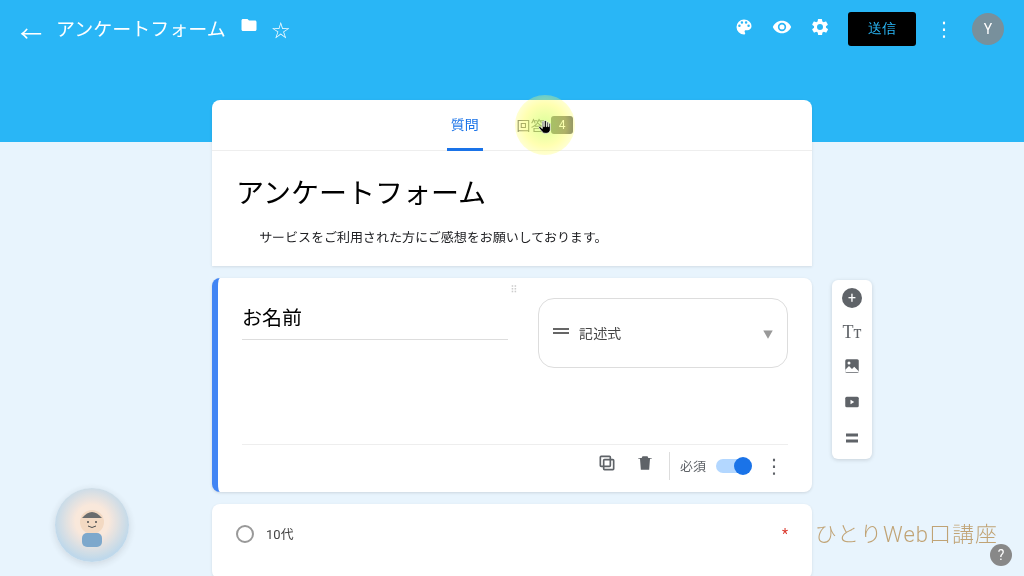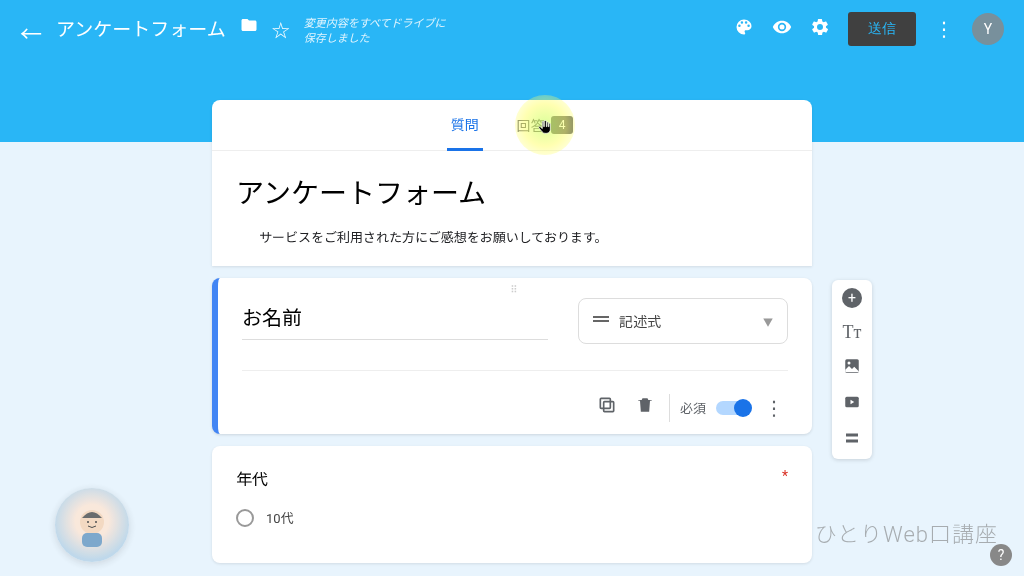--- a/index.html
+++ b/index.html
@@ -6,21 +6,21 @@
 body { font-family: 'Roboto', 'Noto Sans JP', Arial, sans-serif; background: #e8f4fd; width: 1024px; height: 576px; overflow: hidden; position: relative; }
 
 .header { background: #29b6f6; height: 142px; padding: 12px 20px; display: flex; align-items: flex-start; gap: 14px; color: white; position: relative; }
 .back-arrow { font-size: 22px; cursor: pointer; margin-top: 4px; }
 .header-title { font-size: 19px; font-weight: 400; margin-top: 2px; }
 .folder-icon { font-size: 18px; margin-top: 4px; cursor: pointer; }
 .star-icon { font-size: 18px; margin-top: 4px; cursor: pointer; }
 .save-status { font-size: 11px; font-style: italic; opacity: 0.85; margin-top: 4px; line-height: 1.4; }
 .header-right { position: absolute; right: 20px; top: 12px; display: flex; align-items: center; gap: 18px; }
 .hdr-icon { font-size: 20px; cursor: pointer; }
-.send-btn { background: #404040; color: #29b6f6; border: none; padding: 8px 20px; border-radius: 3px; font-size: 14px; font-weight: 500; cursor: pointer; }
+.send-btn { background: #000000; color: #29b6f6; border: none; padding: 8px 20px; border-radius: 3px; font-size: 14px; font-weight: 500; cursor: pointer; }
 .more-dots { font-size: 20px; cursor: pointer; }
 .avatar { width: 32px; height: 32px; border-radius: 50%; background: #78909c; display: flex; align-items: center; justify-content: center; font-size: 14px; color: white; cursor: pointer; }
 
 .form-container { position: absolute; top: 100px; left: 50%; transform: translateX(-50%); width: 600px; }
 .form-header { background: white; border-radius: 8px 8px 0 0; box-shadow: 0 1px 3px rgba(0,0,0,0.1); }
 .tabs { display: flex; justify-content: center; align-items: center; gap: 30px; padding: 0 20px; border-bottom: 1px solid #eee; position: relative; }
 .tab { padding: 14px 4px; font-size: 14px; color: #5f6368; cursor: pointer; position: relative; }
 .tab.active { color: #1a73e8; border-bottom: 3px solid #1a73e8; margin-bottom: -1px; }
 .tab-responses { display: flex; align-items: center; gap: 6px; }
 .badge { background: #5f6368; color: white; font-size: 12px; padding: 2px 8px; border-radius: 3px; }
@@ -28,60 +28,58 @@
 .cursor-hand { position: absolute; left: 50%; top: 50%; transform: translate(-50%, -30%); z-index: 11; font-size: 14px; pointer-events: none; }
 
 .form-title-section { padding: 20px 24px; }
 .form-title { font-size: 28px; font-weight: 400; margin-bottom: 16px; }
 .form-desc { font-size: 13px; color: #202124; margin-left: 23px; }
 
 .question-card { background: white; margin-top: 12px; border-radius: 8px; box-shadow: 0 1px 3px rgba(0,0,0,0.12); border-left: 6px solid #4285f4; padding: 20px 24px 10px; position: relative; }
 .drag-handle { position: absolute; top: 6px; left: 50%; transform: translateX(-50%); color: #ccc; font-size: 10px; letter-spacing: 2px; cursor: move; }
 .q-row { display: flex; gap: 30px; align-items: flex-start; }
 .q-title { font-size: 20px; flex: 1; padding: 4px 0 8px; border-bottom: 1px solid #ddd; }
-.q-type-select { display: flex; align-items: center; gap: 10px; border: 1px solid #ddd; padding: 12px 14px; border-radius: 8px; width: 210px; cursor: pointer; font-size: 14px; color: #444; }
+.q-type-select { display: flex; align-items: center; gap: 10px; border: 1px solid #ddd; padding: 24px 14px; border-radius: 16px; width: 250px; cursor: pointer; font-size: 14px; color: #444; }
 .q-type-select .caret { margin-left: auto; color: #999; font-size: 10px; }
 .short-lines { width: 16px; height: 10px; display: inline-block; }
 .short-lines::before { content: ''; display: block; width: 16px; height: 2px; background: #666; box-shadow: 0 4px 0 #666; }
 .input-preview { margin-top: 22px; font-size: 13px; color: #9e9e9e; border-bottom: 1px dotted #ccc; padding-bottom: 6px; width: 55%; }
-.q-footer { display: flex; justify-content: flex-end; align-items: center; gap: 10px; margin-top: 26px; padding-top: 20px; border-top: 1px solid #eee; }
+.q-footer { display: flex; justify-content: flex-end; align-items: center; gap: 10px; margin-top: 76px; padding-top: 4px; border-top: 1px solid #eee; }
 .q-footer .icon-btn { font-size: 20px; color: #5f6368; cursor: pointer; padding: 4px; }
 .divider { width: 1px; height: 28px; background: #ddd; }
 .required-label { font-size: 13px; color: #5f6368; }
 .toggle { width: 34px; height: 14px; background: #b3d7ff; border-radius: 10px; position: relative; cursor: pointer; }
 .toggle::after { content: ''; position: absolute; width: 18px; height: 18px; background: #1a73e8; border-radius: 50%; right: -2px; top: -2px; }
 
 .question-card2 { background: white; margin-top: 12px; border-radius: 8px; box-shadow: 0 1px 3px rgba(0,0,0,0.1); padding: 20px 24px; position: relative; }
 .q2-title { font-size: 16px; margin-bottom: 18px; }
 .req-star { color: #d93025; position: absolute; right: 24px; top: 22px; font-size: 14px; }
 .radio-opt { display: flex; align-items: center; gap: 12px; font-size: 13px; color: #444; margin-bottom: 16px; }
 .radio { width: 18px; height: 18px; border: 2px solid #999; border-radius: 50%; }
 
 .side-toolbar { position: absolute; right: 152px; top: 280px; background: white; border-radius: 6px; box-shadow: 0 1px 4px rgba(0,0,0,0.15); padding: 8px 4px; display: flex; flex-direction: column; gap: 14px; align-items: center; width: 40px; }
 .side-toolbar .tb-icon { color: #5f6368; font-size: 18px; cursor: pointer; }
 .add-circle { width: 20px; height: 20px; border-radius: 50%; background: #5f6368; color: white; display: flex; align-items: center; justify-content: center; font-size: 14px; }
 
 .profile-bubble { position: absolute; left: 55px; bottom: 14px; width: 74px; height: 74px; border-radius: 50%; background: radial-gradient(circle at 50% 45%, #fde6d6 30%, #b8d4e8 70%); box-shadow: 0 2px 8px rgba(0,0,0,0.15); display: flex; align-items: center; justify-content: center; font-size: 30px; opacity: 0.85; }
-.watermark { position: absolute; right: 26px; bottom: 28px; font-size: 22px; color: #737373; font-weight: 300; opacity: 0.55; letter-spacing: 1px; }
+.watermark { position: absolute; right: 26px; bottom: 28px; font-size: 22px; color: #a16207; font-weight: 300; opacity: 0.55; letter-spacing: 1px; }
 .help-badge { position: absolute; right: 12px; bottom: 10px; width: 22px; height: 22px; border-radius: 50%; background: #888; color: white; display: flex; align-items: center; justify-content: center; font-size: 14px; cursor: pointer; }
 </style>
 </head>
 <body>
 
 <div class="header">
   <span class="back-arrow">←</span>
   <span class="header-title">アンケートフォーム</span>
   <span class="folder-icon">
     <svg width="18" height="18" viewBox="0 0 24 24" fill="white">
         <path d="M10 4H4c-1.1 0-2 .9-2 2v12c0 1.1.9 2 2 2h16c1.1 0 2-.9 2-2V8c0-1.1-.9-2-2-2h-8l-2-2z"></path>
       </svg>
   </span>
   <span class="star-icon">☆</span>
-  <span class="save-status" style="white-space:pre-line">変更内容をすべてドライブに
-保存しました</span>
   <div class="header-right">
     <span class="hdr-icon">
       <svg width="20" height="20" viewBox="0 0 24 24" fill="white">
           <path d="M12 3a9 9 0 000 18c.83 0 1.5-.67 1.5-1.5 0-.4-.15-.76-.4-1.03-.24-.27-.39-.62-.39-1 0-.83.67-1.5 1.5-1.5H16a5 5 0 005-5c0-4.42-4.03-8-9-8zm-5.5 9a1.5 1.5 0 110-3 1.5 1.5 0 010 3zm3-4a1.5 1.5 0 110-3 1.5 1.5 0 010 3zm5 0a1.5 1.5 0 110-3 1.5 1.5 0 010 3zm3 4a1.5 1.5 0 110-3 1.5 1.5 0 010 3z"></path>
         </svg>
     </span>
     <span class="hdr-icon">
       <svg width="20" height="20" viewBox="0 0 24 24" fill="white">
           <path d="M12 4.5C7 4.5 2.73 7.61 1 12c1.73 4.39 6 7.5 11 7.5s9.27-3.11 11-7.5c-1.73-4.39-6-7.5-11-7.5zM12 17a5 5 0 110-10 5 5 0 010 10zm0-8a3 3 0 100 6 3 3 0 000-6z"></path>
         </svg>
@@ -141,21 +139,20 @@
           </svg>
       </span>
       <div class="divider"></div>
       <span class="required-label">必須</span>
       <div class="toggle"></div>
       <span class="icon-btn">⋮</span>
     </div>
   </div>
 
   <div class="question-card2">
-    <div class="q2-title">年代</div>
     <span class="req-star">*</span>
     <div class="radio-opt">
       <div class="radio"></div>
       <span>10代</span>
     </div>
 
   </div>
 </div>
 
 <div class="side-toolbar">

